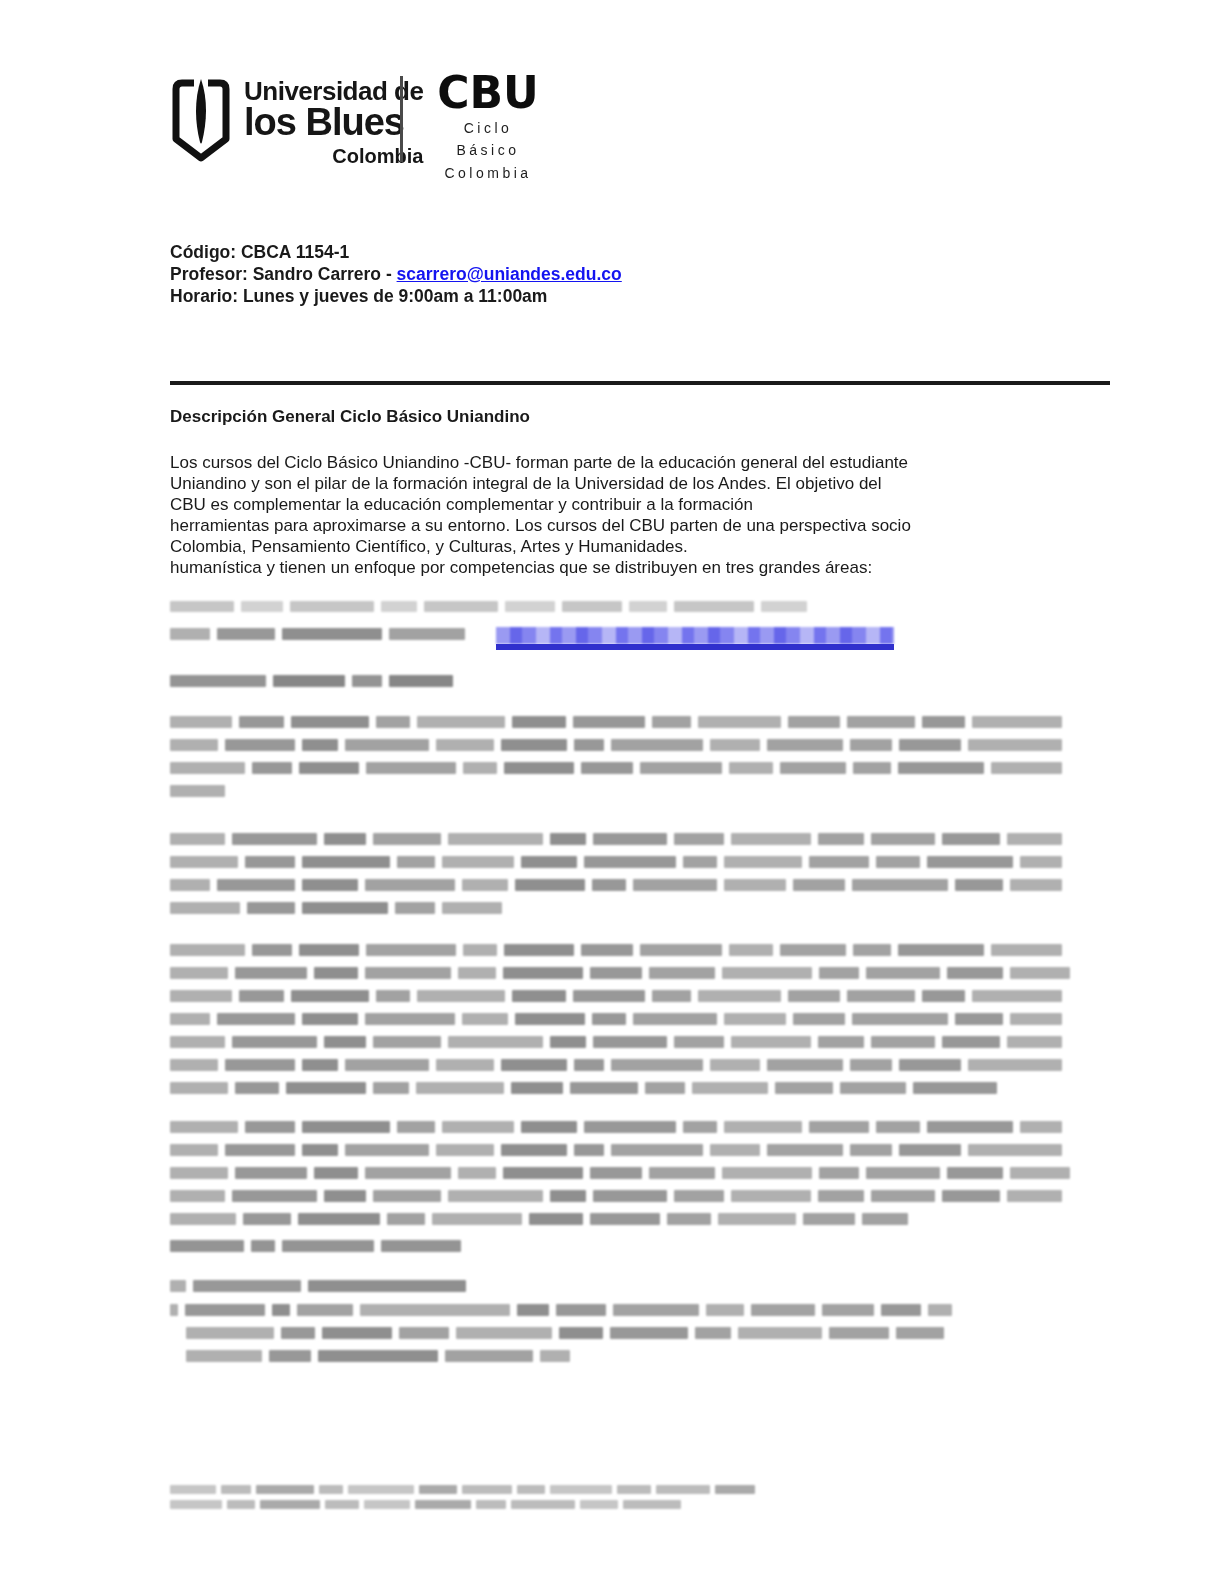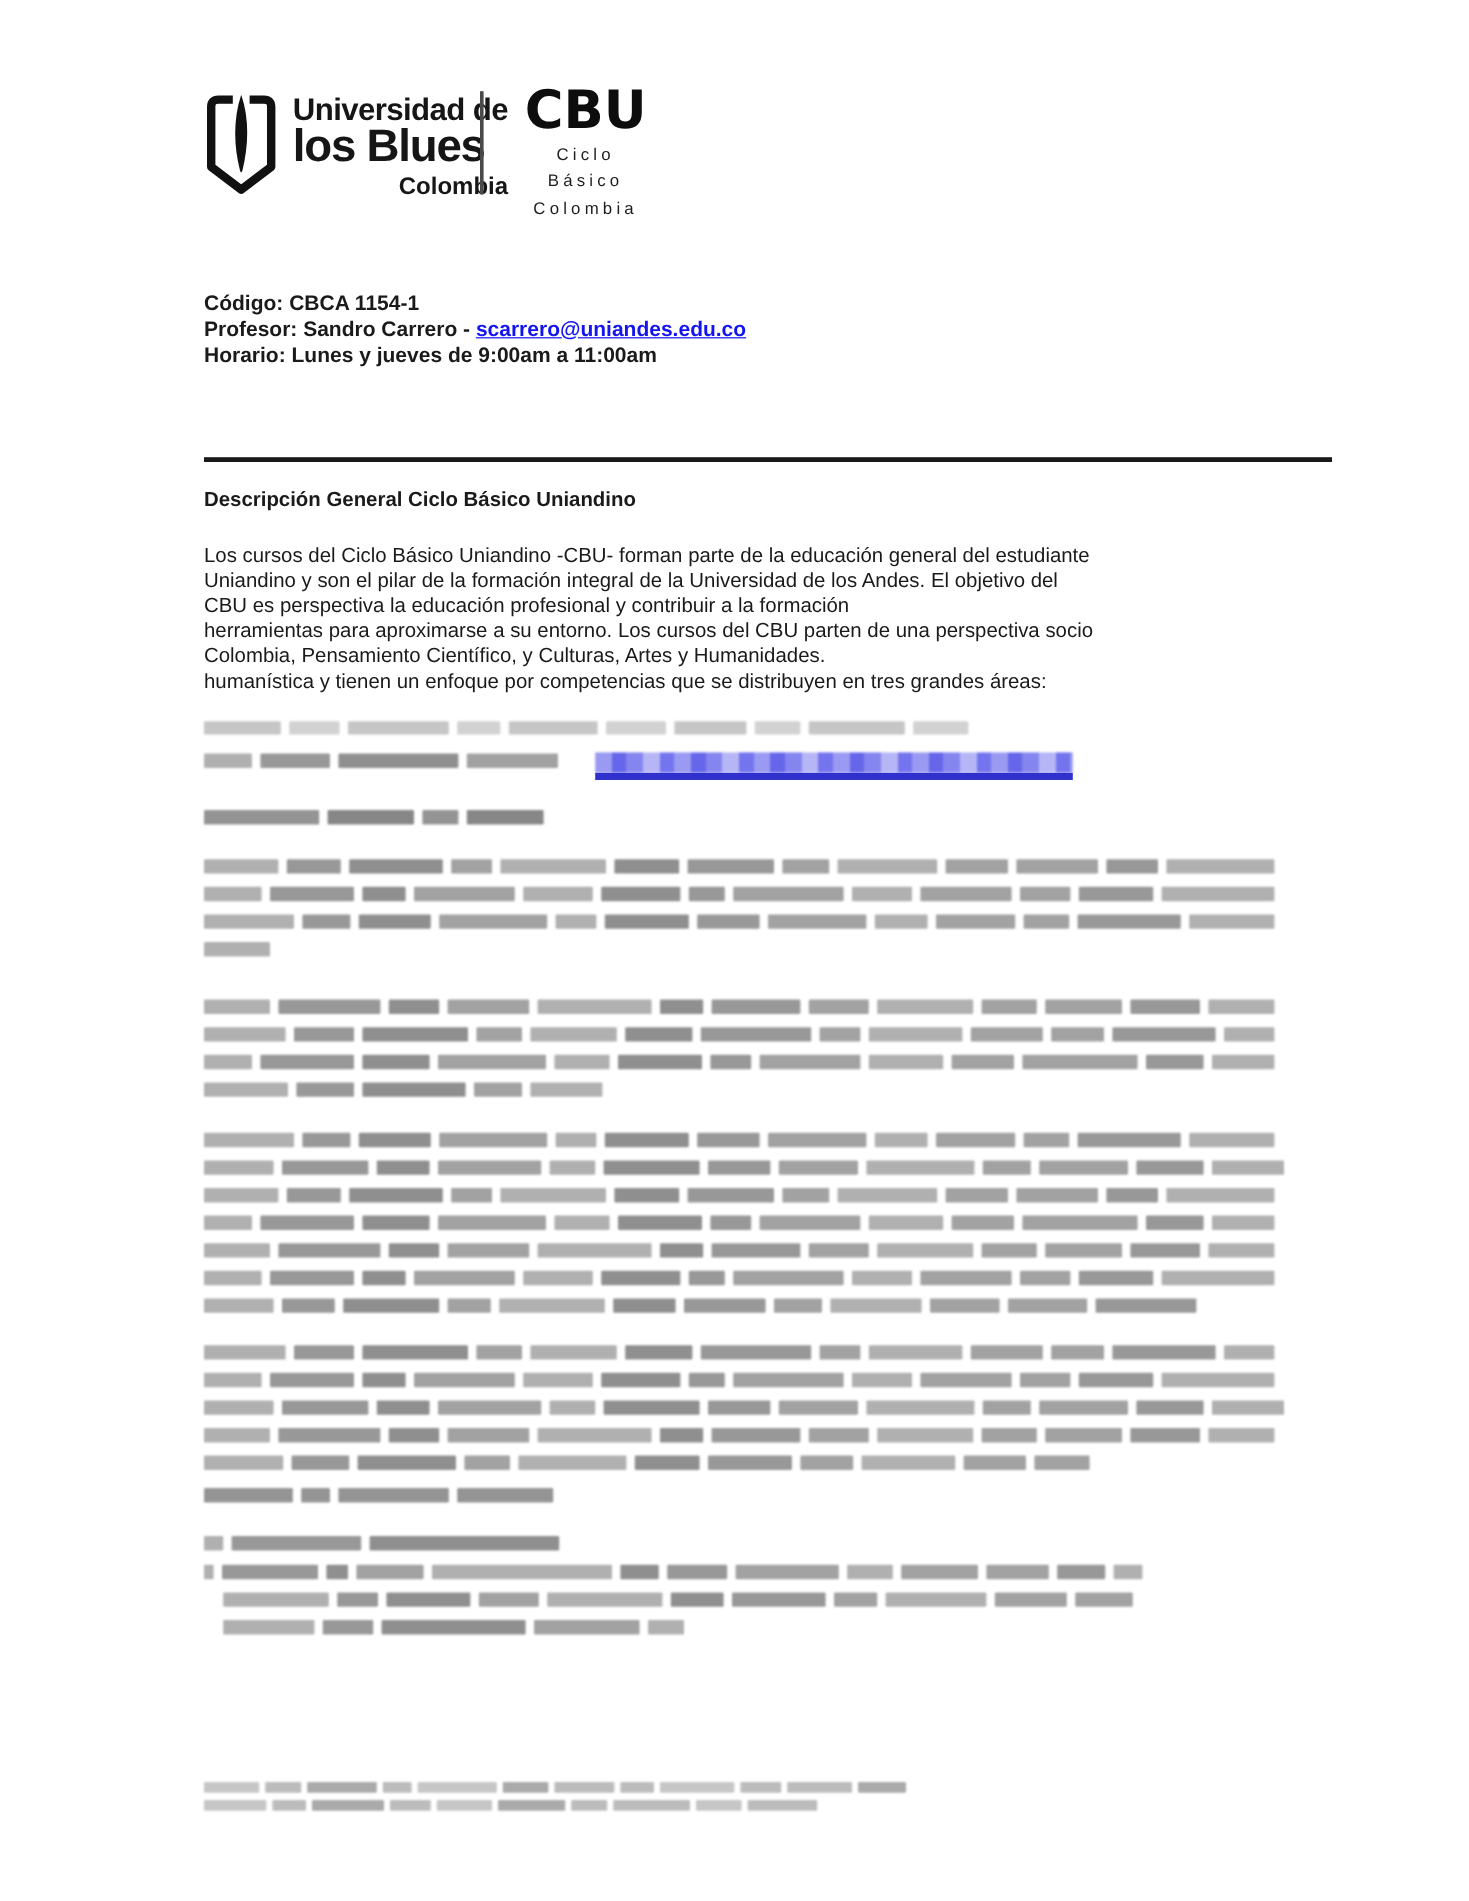--- a/index.html
+++ b/index.html
@@ -95,21 +95,21 @@
     <div>Código: CBCA 1154-1</div>
     <div><span>Profesor: Sandro Carrero - </span><a href="#">scarrero@uniandes.edu.co</a></div>
     <div>Horario: Lunes y jueves de 9:00am a 11:00am</div>
   </div>
 
   <div class="rule"></div>
   <div class="sec-title">Descripción General Ciclo Básico Uniandino</div>
   <div class="para">
     <div>Los cursos del Ciclo Básico Uniandino -CBU- forman parte de la educación general del estudiante</div>
     <div>Uniandino y son el pilar de la formación integral de la Universidad de los Andes. El objetivo del</div>
-    <div>CBU es perspectiva la educación profesional y contribuir a la formación</div>
+    <div>CBU es complementar la educación complementar y contribuir a la formación</div>
     <div>herramientas para aproximarse a su entorno. Los cursos del CBU parten de una perspectiva socio</div>
     <div>Colombia, Pensamiento Científico, y Culturas, Artes y Humanidades.</div>
     <div>humanística y tienen un enfoque por competencias que se distribuyen en tres grandes áreas:</div>
   </div>
 
   <div class="rd rd-strip">
       <div class="blur-line"><span class="bw" style="width: 64px;"></span><span class="bw" style="width: 42px;"></span><span class="bw" style="width: 84px;"></span><span class="bw" style="width: 36px;"></span><span class="bw" style="width: 74px;"></span><span class="bw" style="width: 50px;"></span><span class="bw" style="width: 60px;"></span><span class="bw" style="width: 38px;"></span><span class="bw" style="width: 80px;"></span><span class="bw" style="width: 46px;"></span></div>
     </div>
 
   <div class="rd rd-prelink">

